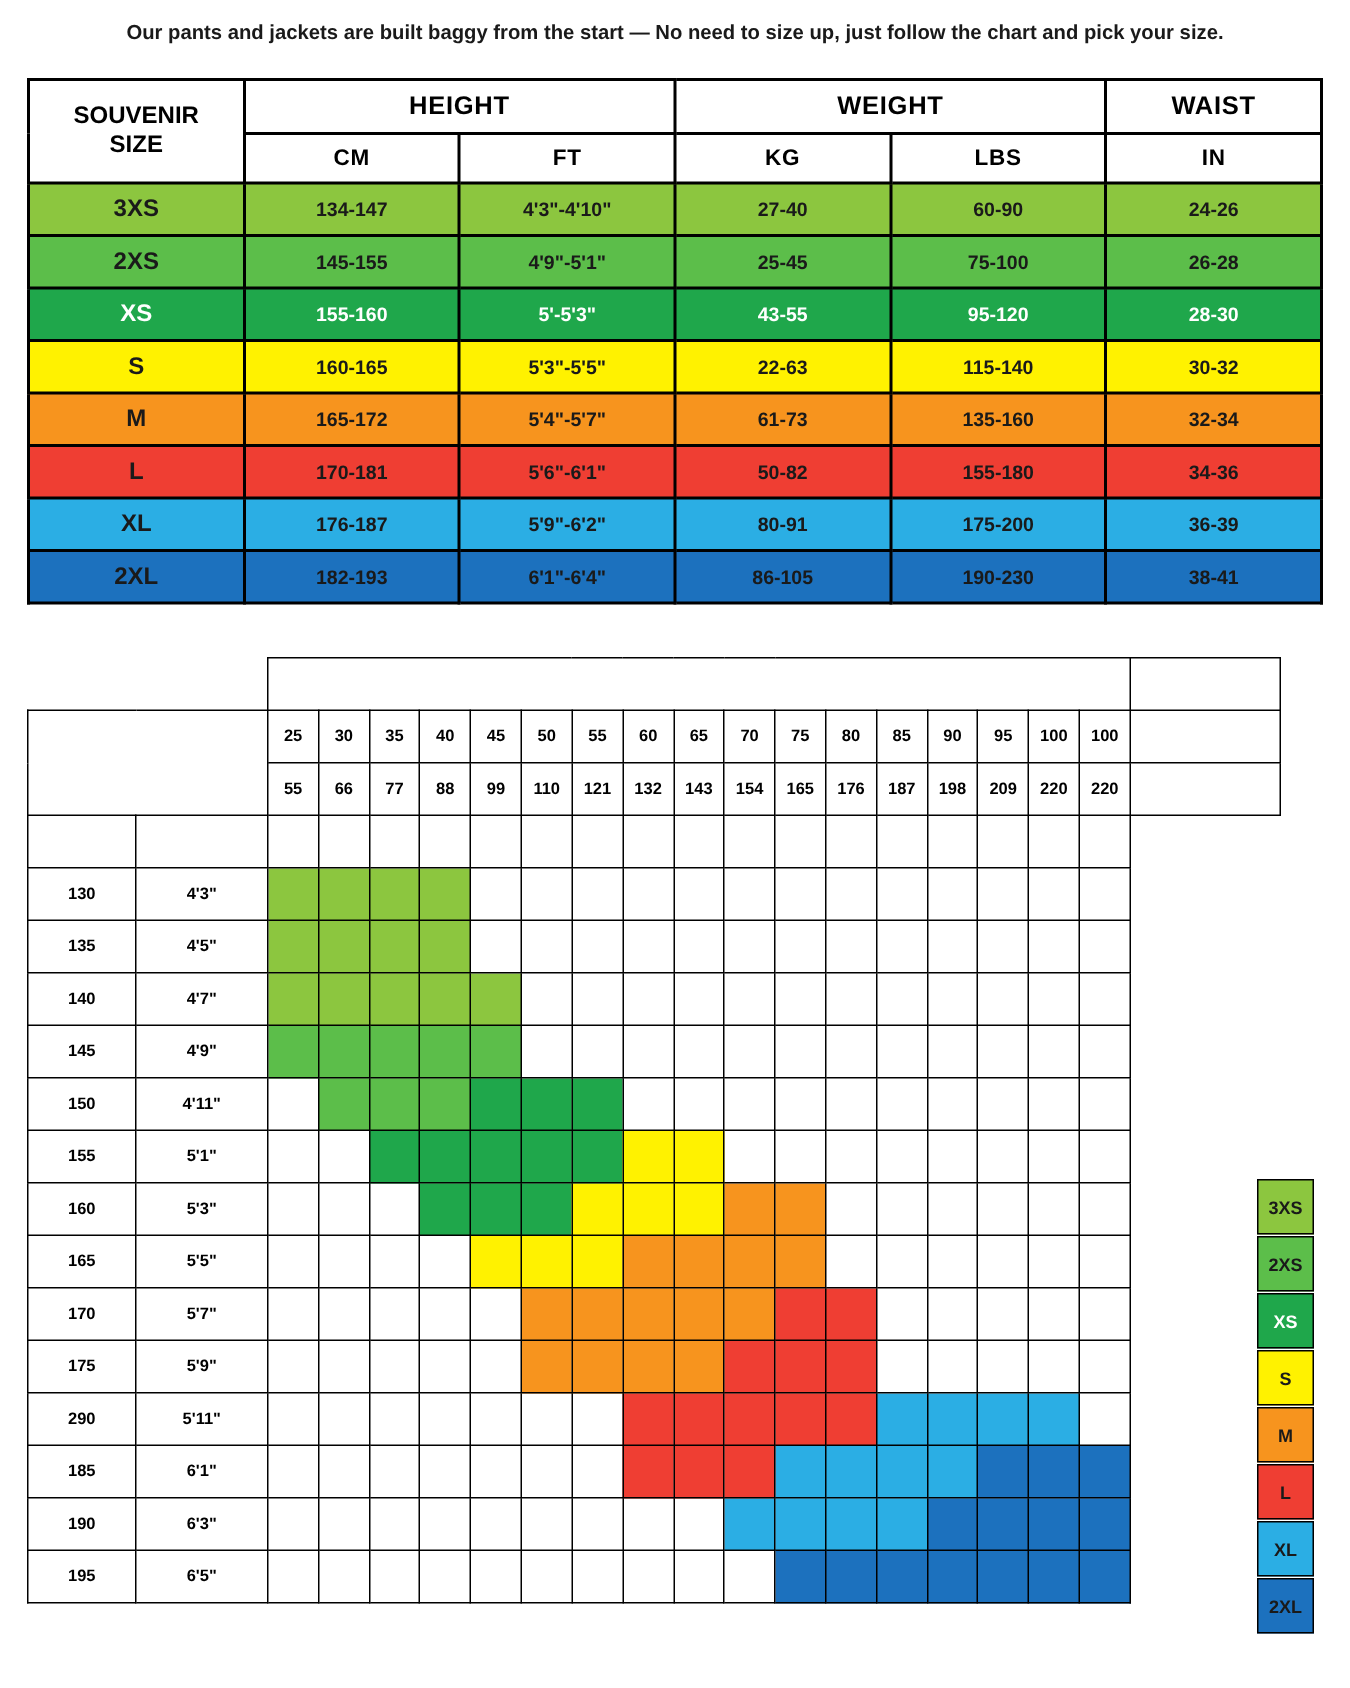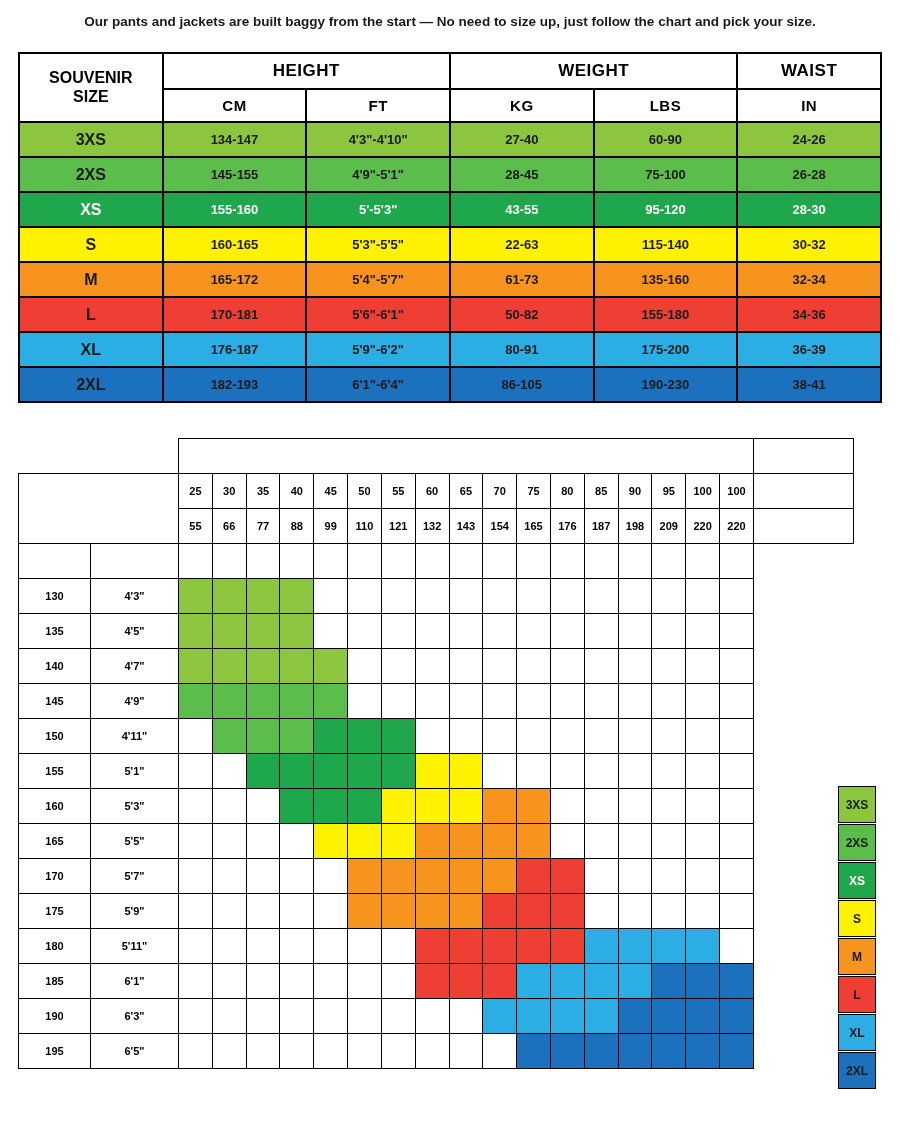--- a/index.html
+++ b/index.html
@@ -114,21 +114,21 @@
           <td>134-147</td>
           <td>4'3"-4'10"</td>
           <td>27-40</td>
           <td>60-90</td>
           <td>24-26</td>
         </tr>
         <tr style="background: rgb(92, 190, 74); color: rgb(26, 26, 26);">
           <td class="szcell">2XS</td>
           <td>145-155</td>
           <td>4'9"-5'1"</td>
-          <td>28-45</td>
+          <td>25-45</td>
           <td>75-100</td>
           <td>26-28</td>
         </tr>
         <tr style="background: rgb(31, 167, 75); color: rgb(255, 255, 255);">
           <td class="szcell">XS</td>
           <td>155-160</td>
           <td>5'-5'3"</td>
           <td>43-55</td>
           <td>95-120</td>
           <td>28-30</td>
@@ -462,21 +462,21 @@
             <td class="cell-w" style="background: rgb(239, 62, 51);"></td>
             <td class="cell-w" style="background: rgb(239, 62, 51);"></td>
             <td class="cell-w"></td>
             <td class="cell-w"></td>
             <td class="cell-w"></td>
             <td class="cell-w"></td>
             <td class="cell-w"></td>
             <td class="noborder unit-col"></td>
           </tr>
           <tr>
-            <td class="cm-col">180</td>
+            <td class="cm-col">290</td>
             <td class="ft-col">5'11"</td>
             <td class="cell-w"></td>
             <td class="cell-w"></td>
             <td class="cell-w"></td>
             <td class="cell-w"></td>
             <td class="cell-w"></td>
             <td class="cell-w"></td>
             <td class="cell-w"></td>
             <td class="cell-w" style="background: rgb(239, 62, 51);"></td>
             <td class="cell-w" style="background: rgb(239, 62, 51);"></td>

